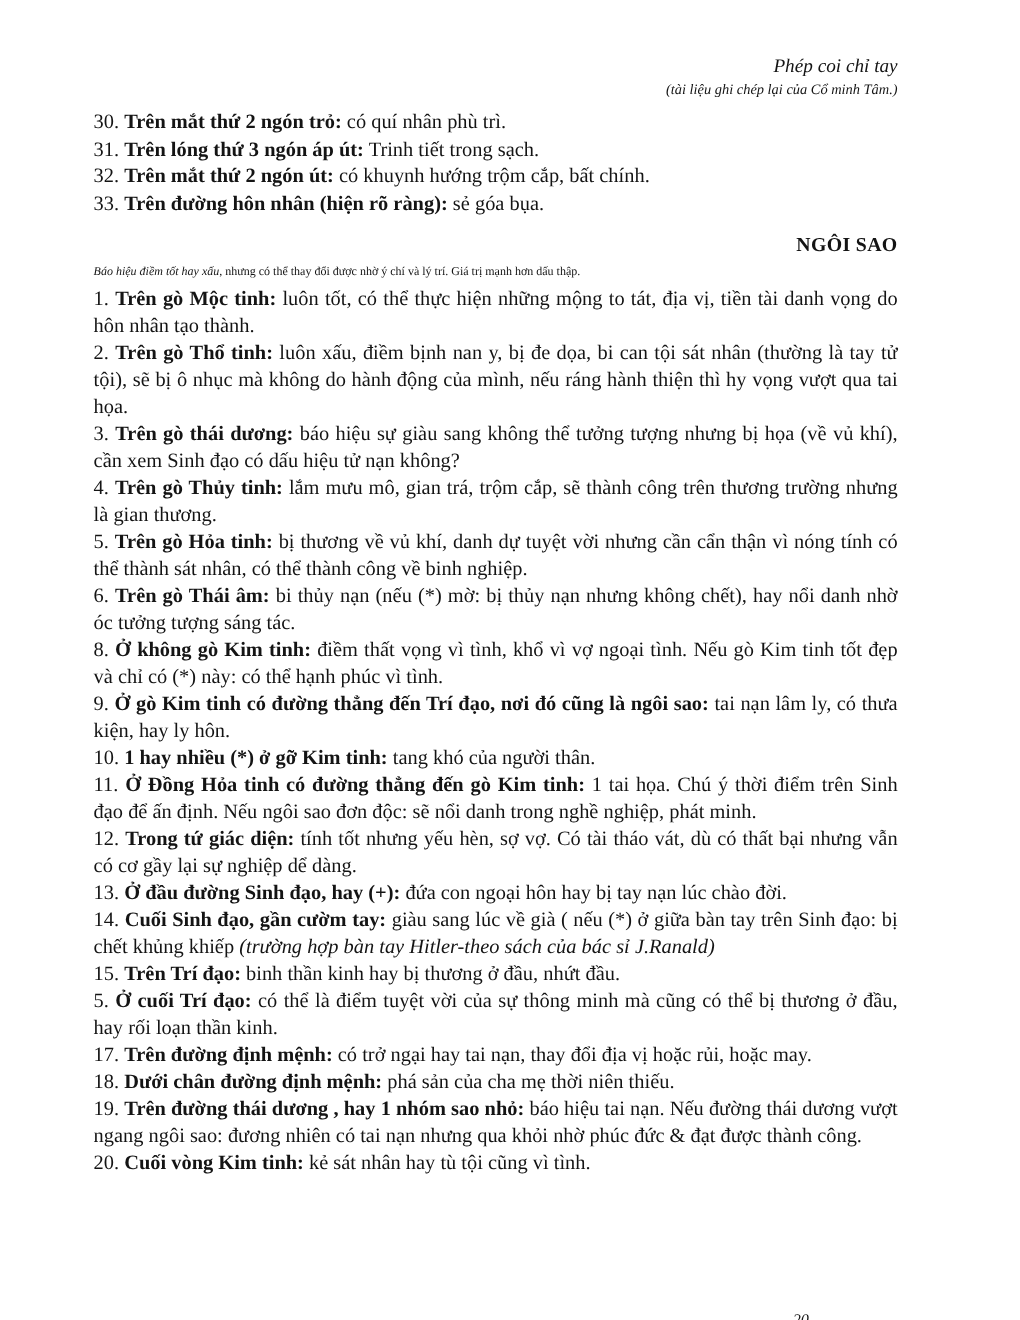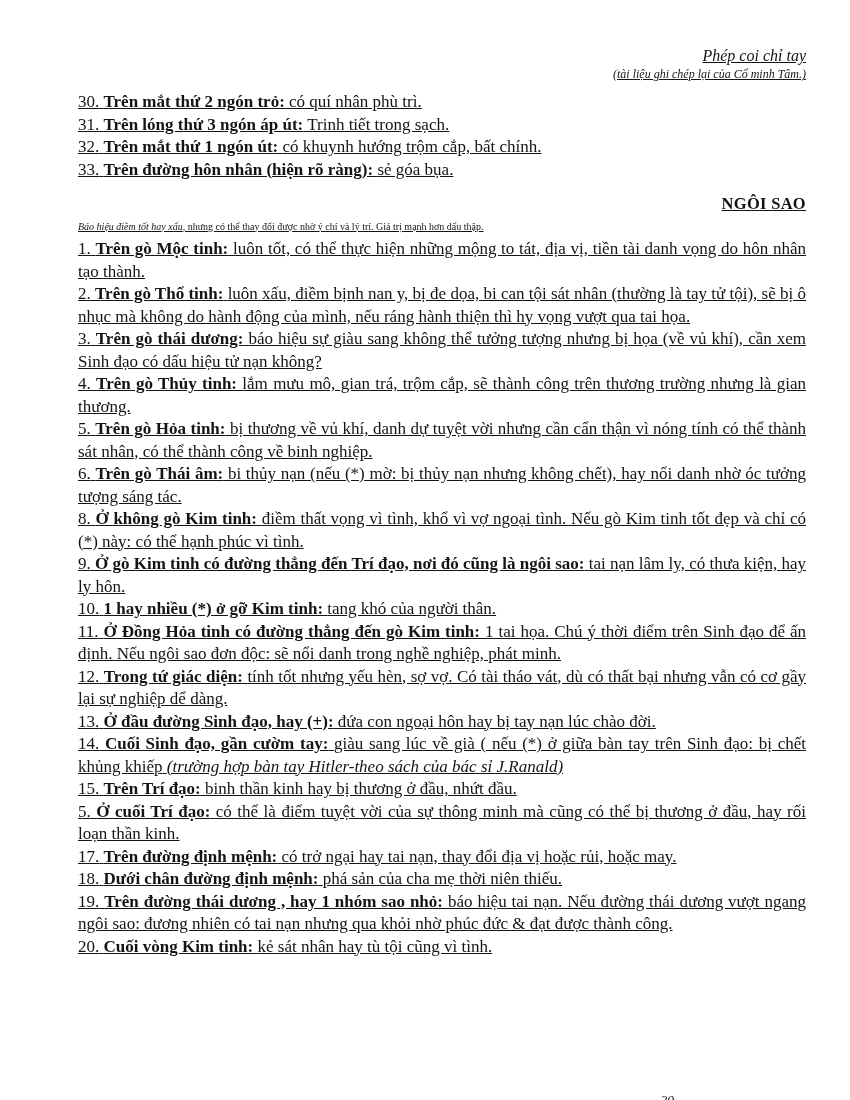--- a/index.html
+++ b/index.html
@@ -7,22 +7,21 @@
   body {
     width: 850px; height: 1100px;
     background: #ffffff;
     color: #141414;
     font-family: "Liberation Serif", "DejaVu Serif", serif;
     overflow: hidden;
   }
   .page {
     position: relative;
     width: 850px; height: 804px;
-    padding: 46px 44px 0 78px;
-    text-decoration: underline;
+    padding: 46px 102px 0 78px;
   }
   .doc-header {
     text-align: right;
     margin-bottom: 9px;
     line-height: 1.25;
   }
   .doc-header .title {
     font-style: italic;
     font-size: 16px;
   }
@@ -68,21 +67,21 @@
 
   <div class="doc-header">
     <div class="title">Phép coi chỉ tay</div>
     <div class="subtitle">(tài liệu ghi chép lại của Cổ minh Tâm.)</div>
   </div>
 
   <div class="body-text">
 
     <p class="item"><span class="num">30.</span> <b class="lead">Trên mắt thứ 2 ngón trỏ:</b> <span>có quí nhân phù trì.</span></p>
     <p class="item"><span class="num">31.</span> <b class="lead">Trên lóng thứ 3 ngón áp út:</b> <span>Trinh tiết trong sạch.</span></p>
-    <p class="item"><span class="num">32.</span> <b class="lead">Trên mắt thứ 1 ngón út:</b> <span>có khuynh hướng trộm cắp, bất chính.</span></p>
+    <p class="item"><span class="num">32.</span> <b class="lead">Trên mắt thứ 2 ngón út:</b> <span>có khuynh hướng trộm cắp, bất chính.</span></p>
     <p class="item"><span class="num">33.</span> <b class="lead">Trên đường hôn nhân (hiện rõ ràng):</b> <span>sẻ  góa bụa.</span></p>
 
     <h2 class="section-heading">NGÔI SAO</h2>
 
     <p class="intro"><i>Báo hiệu điềm tốt hay xấu</i><span>, nhưng có thể thay đổi được nhờ ý chí và lý trí. Giá trị mạnh hơn dấu thập.</span></p>
 
     <p class="item"><span class="num">1.</span> <b class="lead">Trên gò Mộc tinh:</b> <span>luôn tốt, có thể thực hiện những mộng to tát, địa vị, tiền tài danh vọng do hôn nhân tạo thành.</span></p>
     <p class="item"><span class="num">2.</span> <b class="lead">Trên gò Thổ tinh:</b> <span>luôn xấu, điềm bịnh nan y, bị đe dọa, bi can tội sát nhân (thường là tay tử tội), sẽ bị ô nhục mà không do hành động của mình, nếu ráng hành thiện thì hy vọng vượt qua tai họa.</span></p>
     <p class="item"><span class="num">3.</span> <b class="lead">Trên gò thái dương:</b> <span>báo hiệu sự giàu sang không thể tưởng tượng nhưng bị họa (về vủ khí), cần xem Sinh đạo có dấu hiệu tử nạn không?</span></p>
     <p class="item"><span class="num">4.</span> <b class="lead">Trên gò Thủy tinh:</b> <span>lắm mưu mô, gian trá, trộm cắp, sẽ thành công trên thương trường nhưng là gian thương.</span></p>

